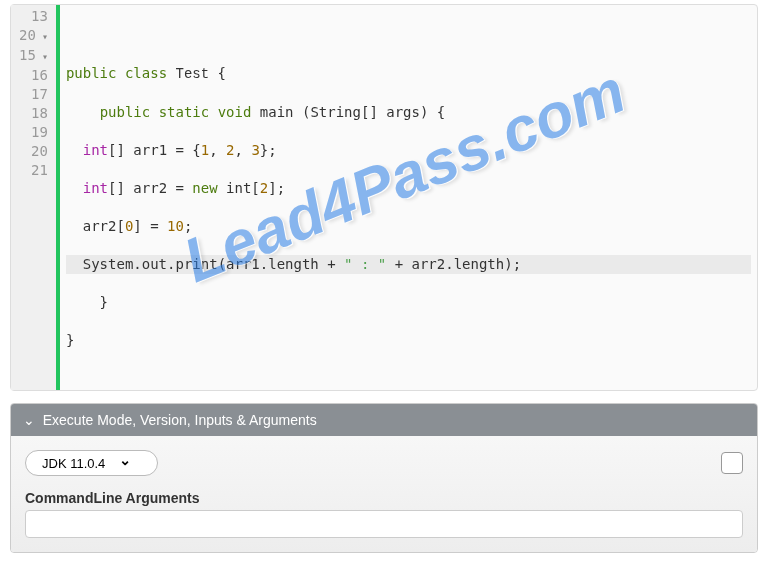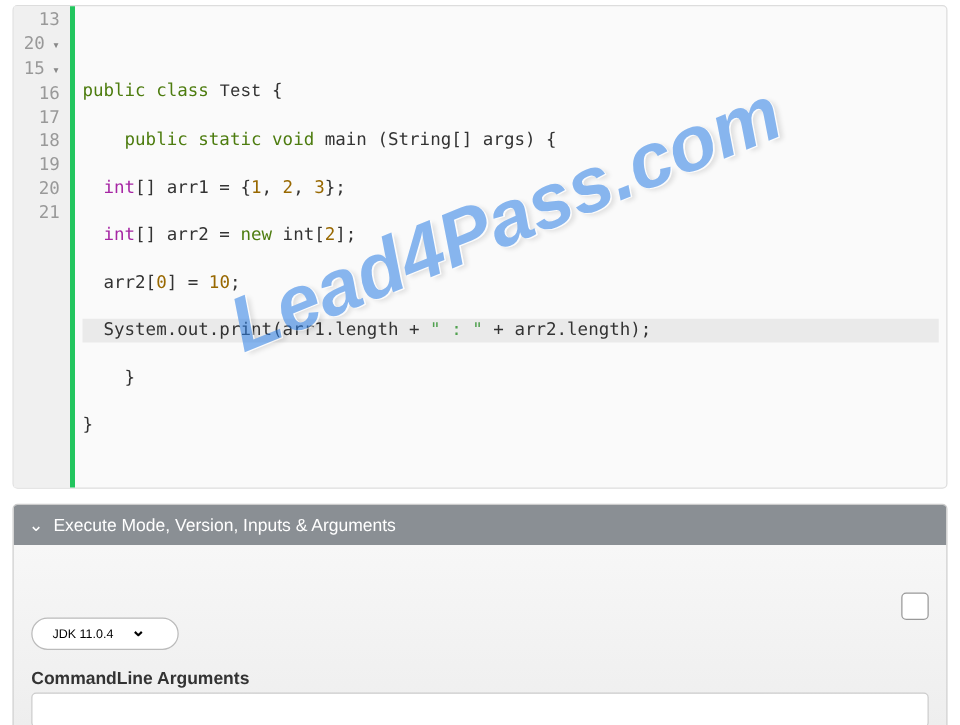--- a/index.html
+++ b/index.html
@@ -64,26 +64,25 @@
     }
     .exec-body {
       background: linear-gradient(#f7f7f7, #ededed);
       padding: 14px;
     }
     .jdk-select {
       background: #fff;
       border: 1px solid #bbb;
       border-radius: 18px;
       padding: 4px 26px 4px 16px;
-      font-size: 10px;
+      font-size: 13px;
       position: relative;
       display: inline-flex;
-      align-items: center;
+      align-items: flex-end;
       gap: 14px;
-      margin-top: 44px;
     }
     .jdk-select::after { content: "⌄"; font-size: 14px; font-weight: bold; position: relative; top: -3px; }
     .checkbox-placeholder {
       float: right;
       width: 22px; height: 22px;
       border: 1px solid #999;
       border-radius: 4px;
       background: #fff;
     }
     .cmd-label {

